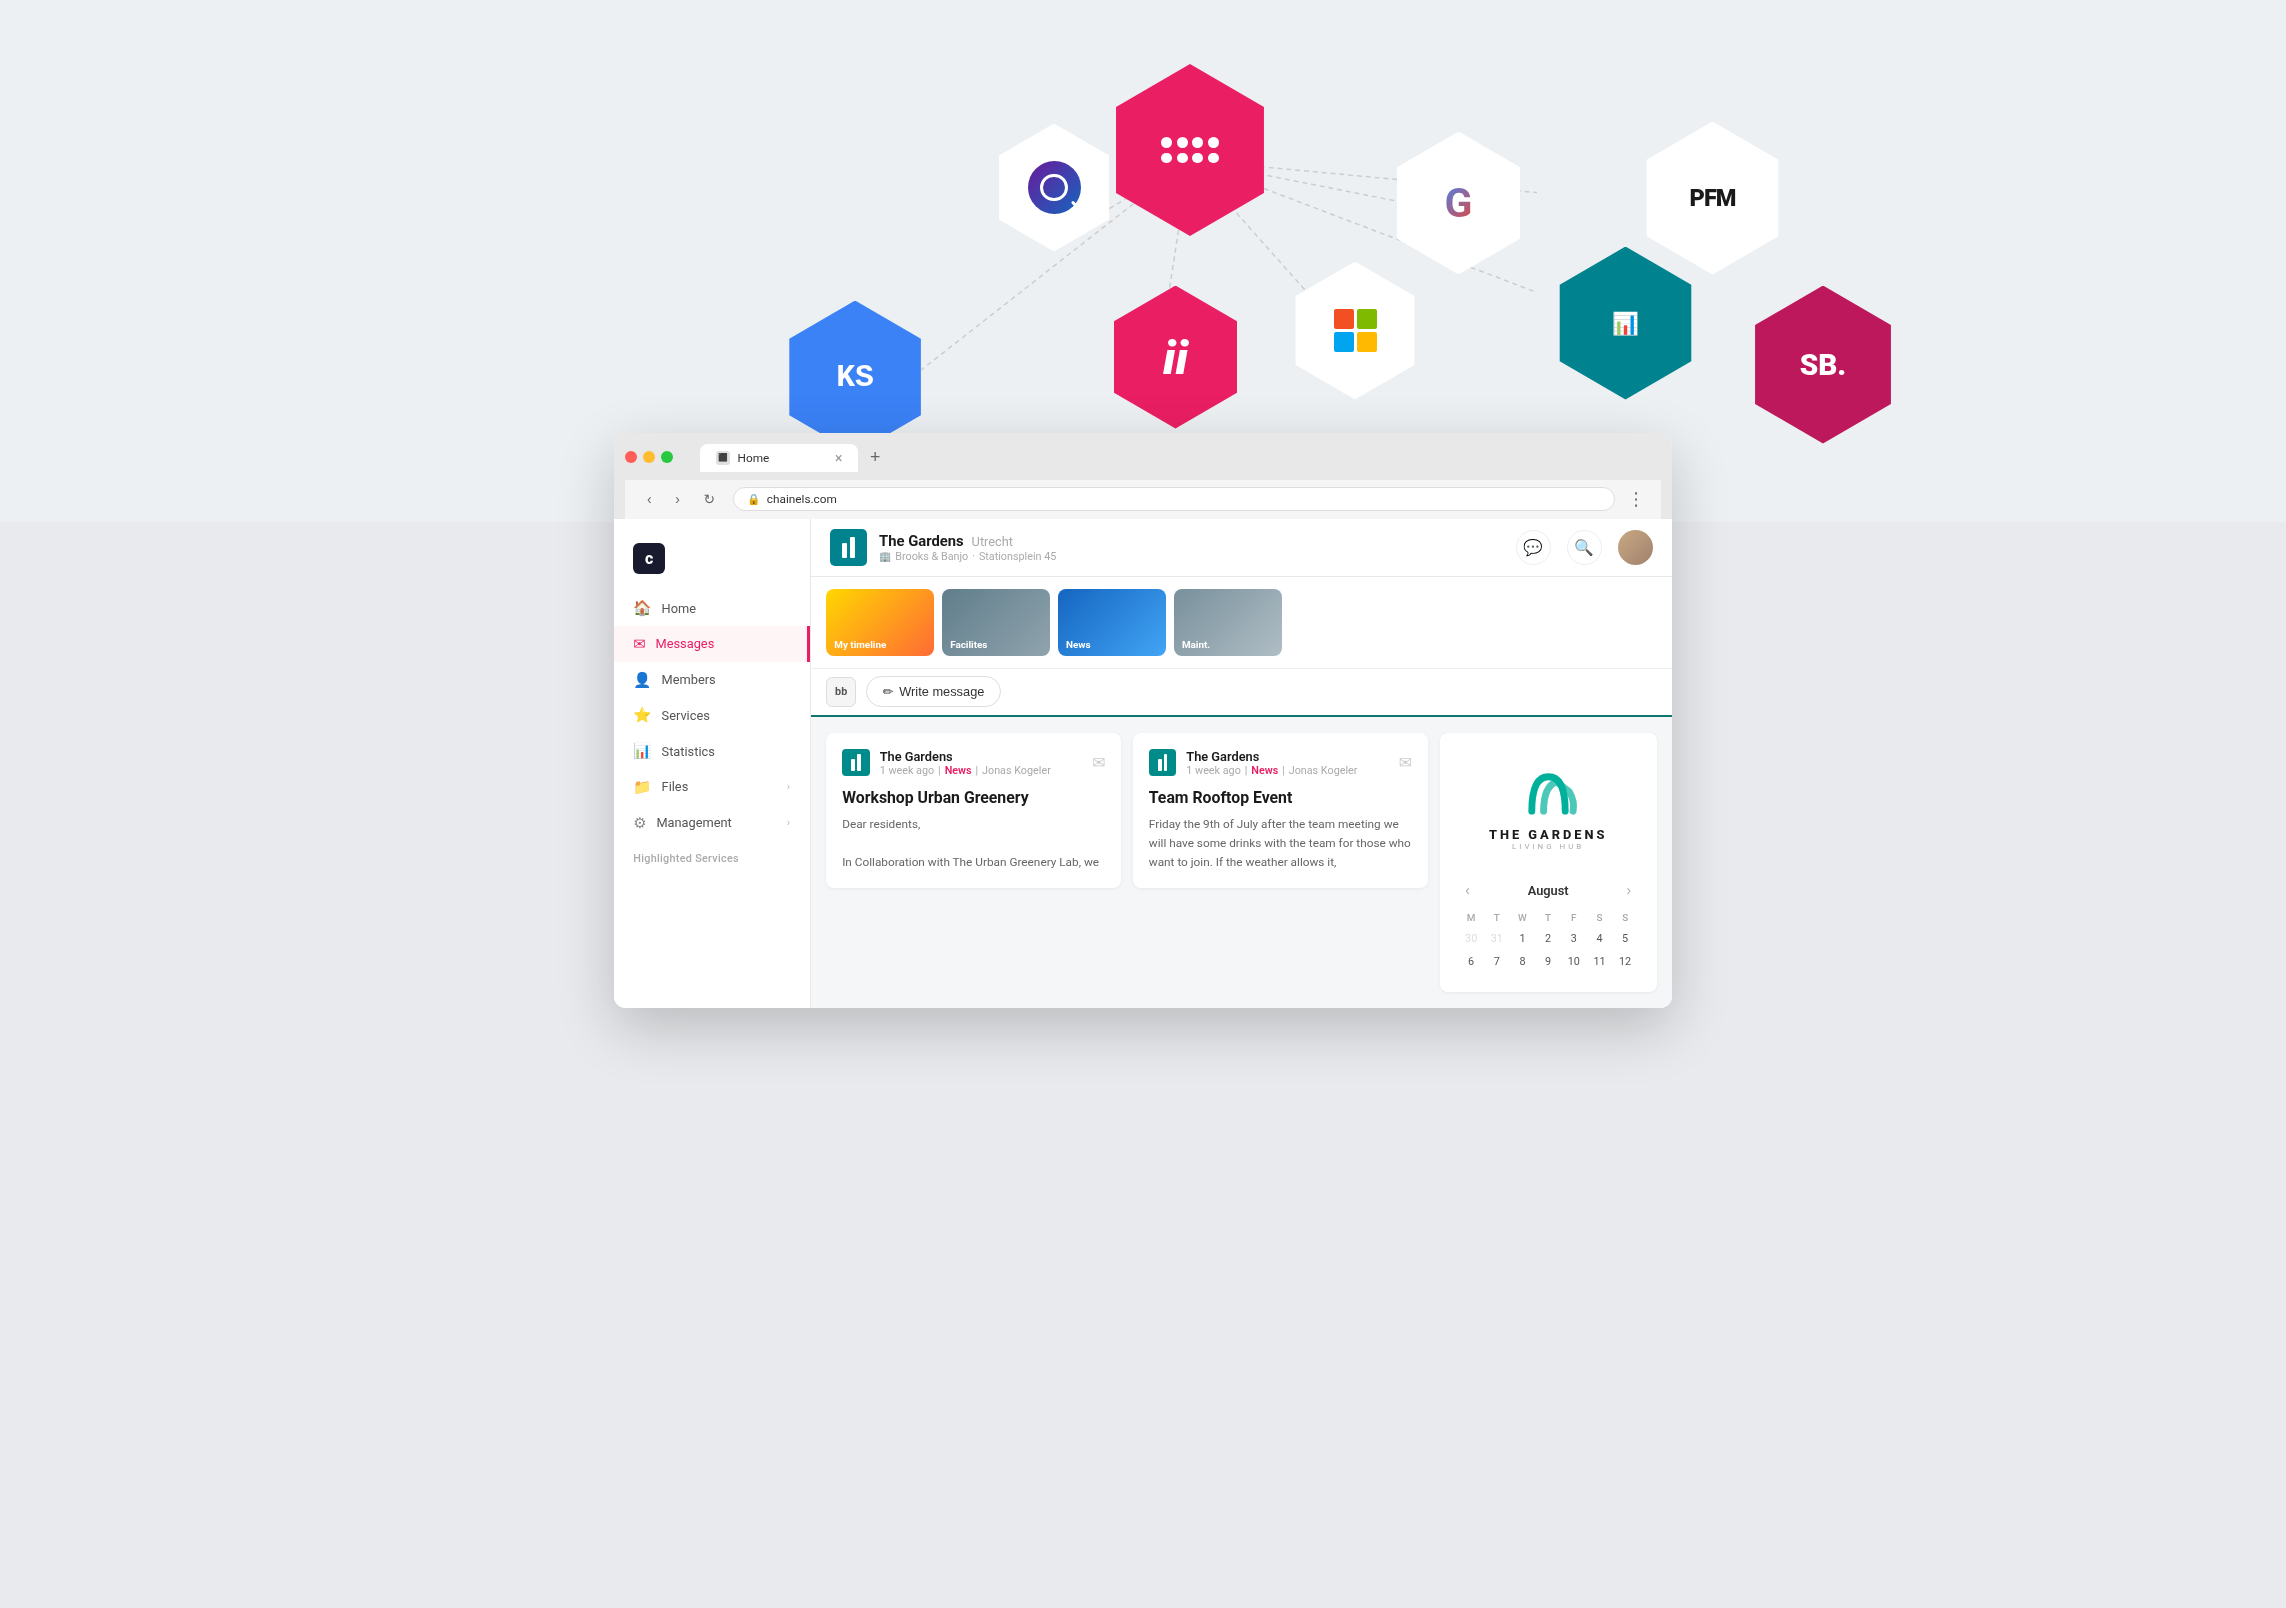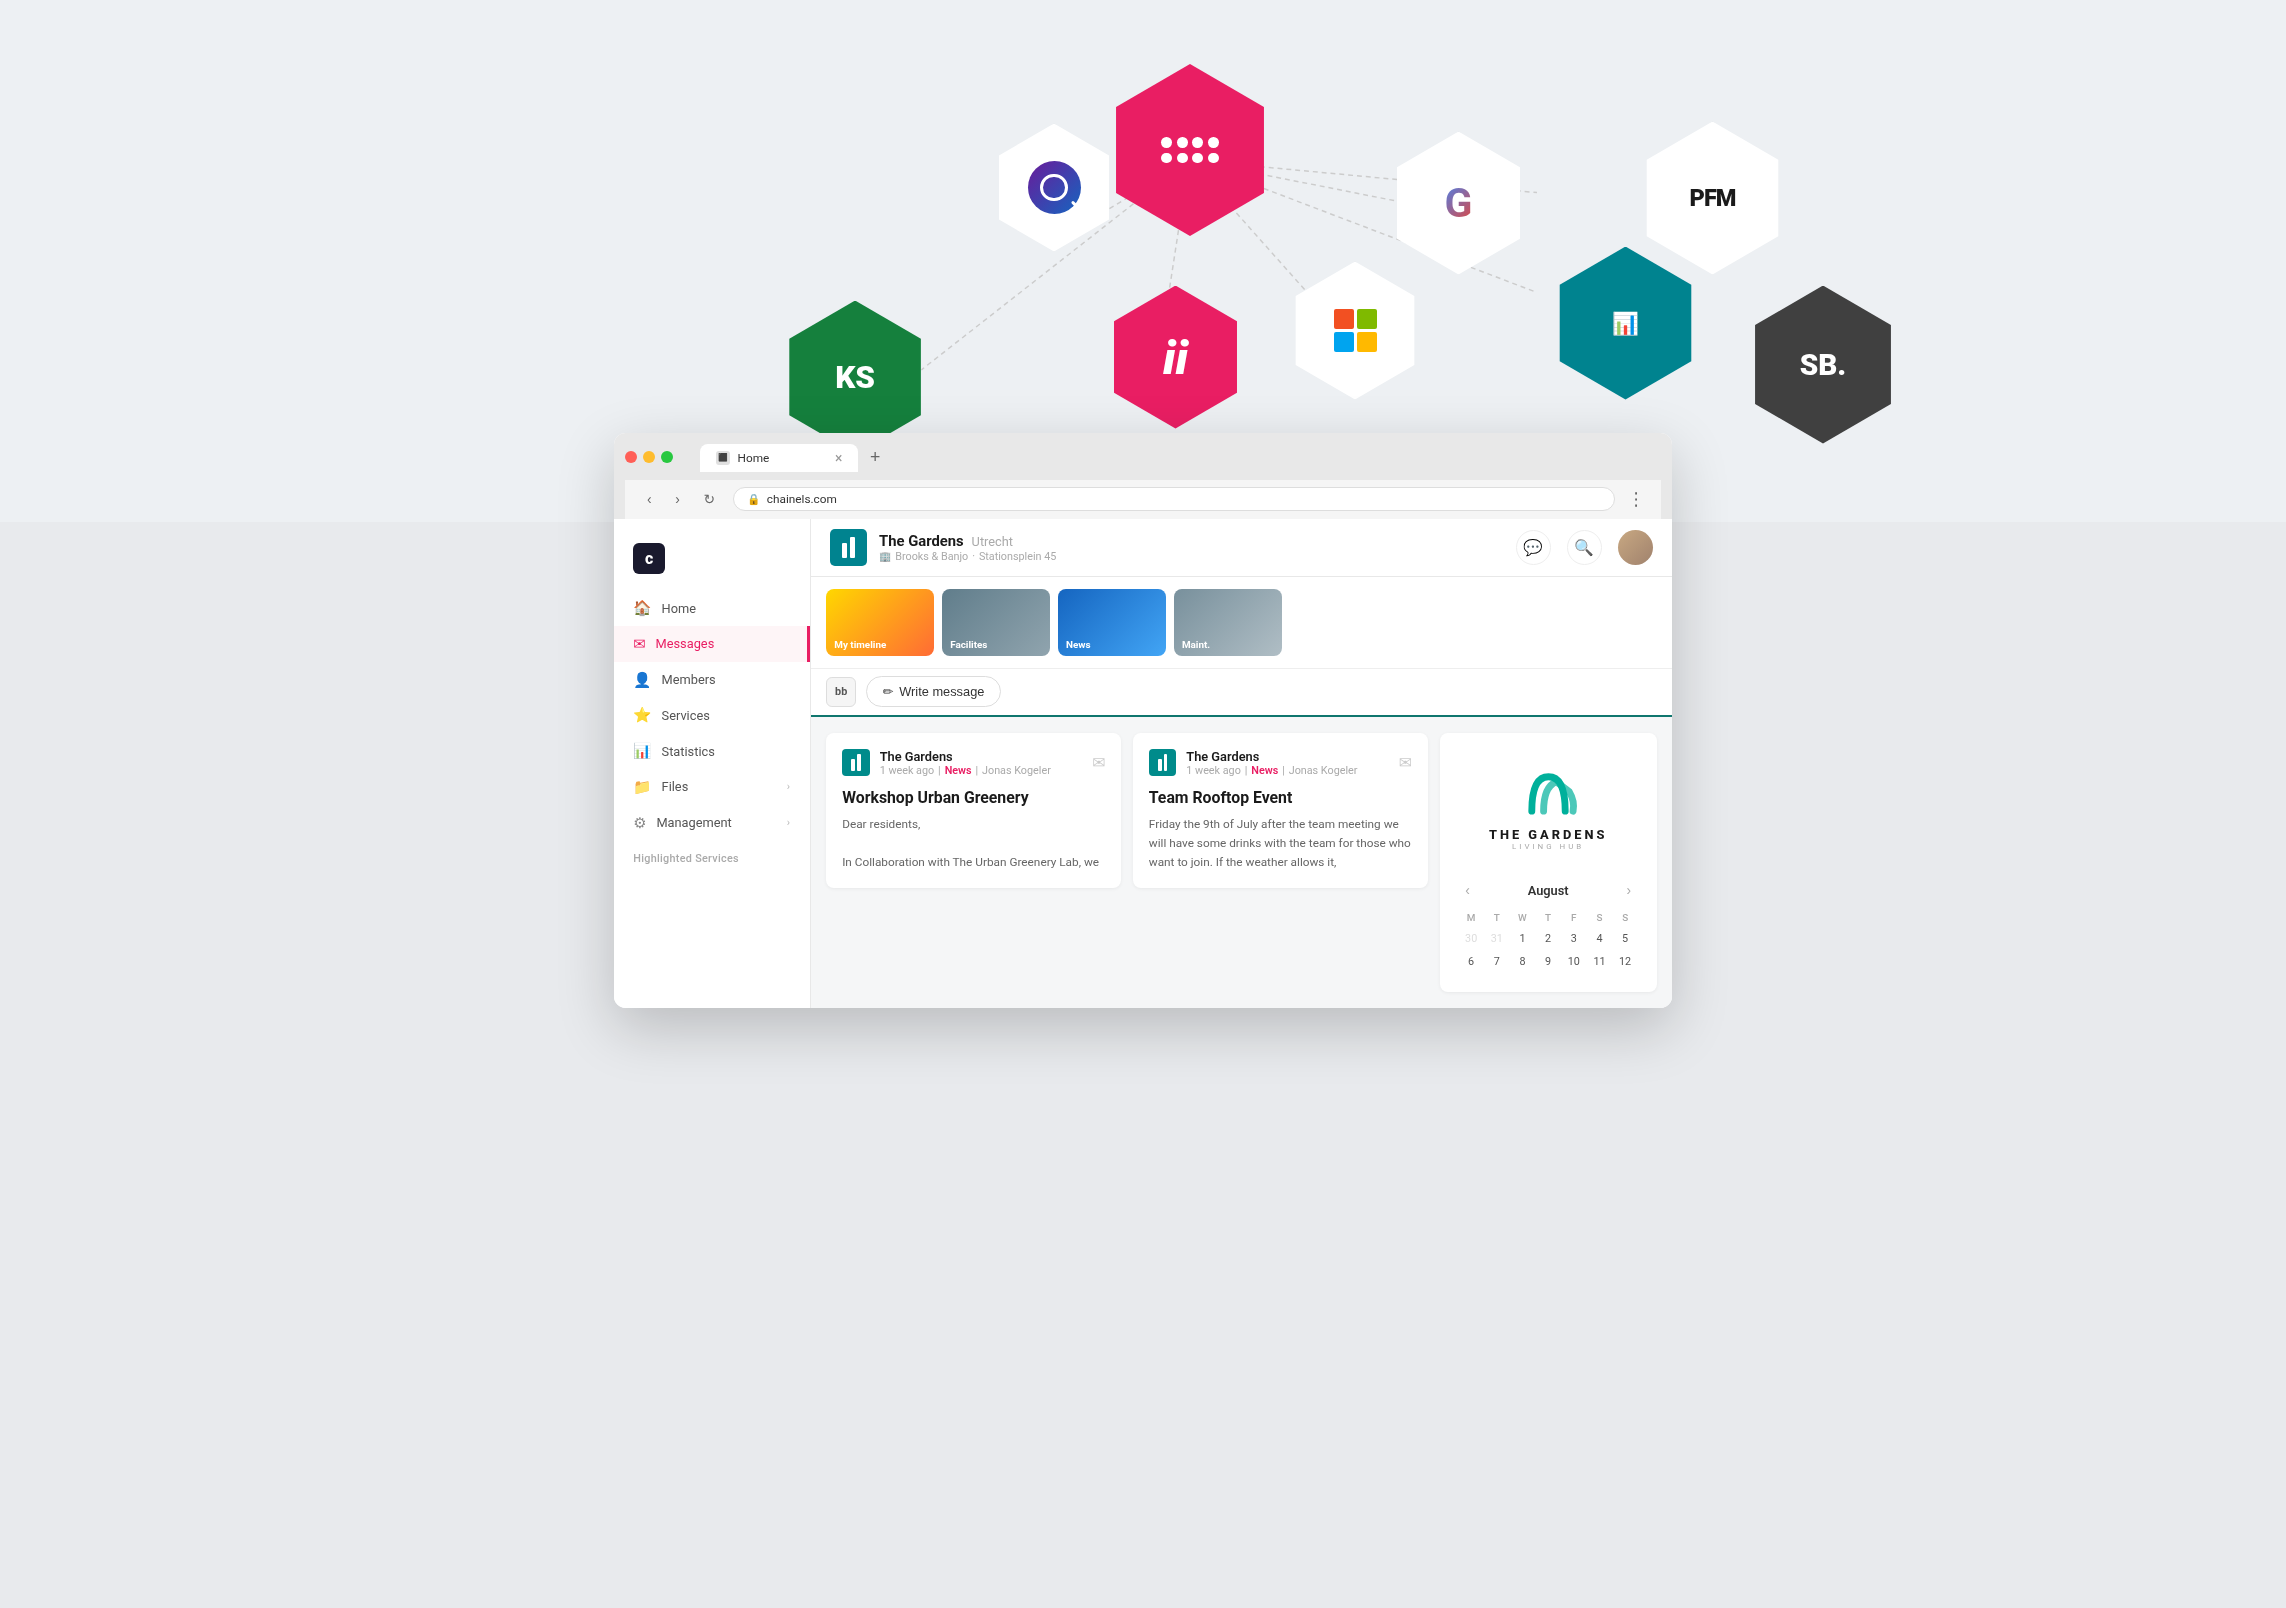--- a/index.html
+++ b/index.html
@@ -491,21 +491,21 @@
       <line x1="447" y1="127" x2="715" y2="180" stroke="#ccc" stroke-width="1.5" stroke-dasharray="5,4"></line>
 
       <line x1="447" y1="127" x2="875" y2="290" stroke="#ccc" stroke-width="1.5" stroke-dasharray="5,4"></line>
 
       <line x1="950" y1="290" x2="1000" y2="330" stroke="#ccc" stroke-width="1.5" stroke-dasharray="5,4"></line>
 
       <line x1="447" y1="127" x2="960" y2="175" stroke="#ccc" stroke-width="1.5" stroke-dasharray="5,4"></line>
     </svg>
 
     <div style="position:absolute; left:29.6px; top:266px;">
-      <div style="width:153px;height:153px;clip-path:polygon(50% 0%,93% 25%,93% 75%,50% 100%,7% 75%,7% 25%);background:#15803d;display:flex;align-items:center;justify-content:center;color:white;font-size:31.5px;font-weight:900;">KS</div>
+      <div style="width:153px;height:153px;clip-path:polygon(50% 0%,93% 25%,93% 75%,50% 100%,7% 75%,7% 25%);background:#3b82f6;display:flex;align-items:center;justify-content:center;color:white;font-size:31.5px;font-weight:900;font-family:Liberation Mono, monospace;">KS</div>
     </div>
 
     <div style="position:absolute; left:241px; top:89px;">
       <div style="width:128px;height:128px;clip-path:polygon(50% 0%,93% 25%,93% 75%,50% 100%,7% 75%,7% 25%);background:white;box-shadow:0 3.9px 19.7px rgba(0,0,0,0.12);display:flex;align-items:center;justify-content:center;">
 
         <div style="width:53px;height:53px;background:linear-gradient(135deg,#6a1b9a,#1565c0);border-radius:50%;display:flex;align-items:center;justify-content:center;position:relative;">
           <div style="width:27.6px;height:27.6px;border:3.9px solid white;border-radius:50%;"></div>
           <div style="position:absolute;bottom:3.9px;right:2px;width:9.9px;height:3px;background:white;transform:rotate(45deg);transform-origin:right center;border-radius:2px;"></div>
         </div>
       </div>
@@ -551,21 +551,21 @@
       <div style="width:153px;height:153px;clip-path:polygon(50% 0%,93% 25%,93% 75%,50% 100%,7% 75%,7% 25%);background:#00838f;display:flex;align-items:center;justify-content:center;color:white;font-size:21.7px;">
         📊
       </div>
     </div>
 
     <div style="position:absolute; left:887px; top:87px;">
       <div style="width:153px;height:153px;clip-path:polygon(50% 0%,93% 25%,93% 75%,50% 100%,7% 75%,7% 25%);background:white;box-shadow:0 3.9px 19.7px rgba(0,0,0,0.1);display:flex;align-items:center;justify-content:center;font-size:23.6px;font-weight:900;color:#1a1a1a;letter-spacing:-1px;">PFM</div>
     </div>
 
     <div style="position:absolute; left:995px; top:251px;">
-      <div style="width:158px;height:158px;clip-path:polygon(50% 0%,93% 25%,93% 75%,50% 100%,7% 75%,7% 25%);background:#404040;display:flex;align-items:center;justify-content:center;color:white;font-size:29.6px;font-weight:900;">SB.</div>
+      <div style="width:158px;height:158px;clip-path:polygon(50% 0%,93% 25%,93% 75%,50% 100%,7% 75%,7% 25%);background:#be185d;display:flex;align-items:center;justify-content:center;color:white;font-size:29.6px;font-weight:900;">SB.</div>
     </div>
 
   </div>
 </div>
 
 <div style="position:relative;margin:0 auto;width:1103px;max-width:96%;z-index:10;margin-top:-89px;padding-bottom:39px;">
   <div class="browser-wrapper">
 
     <div class="browser-chrome">
       <div style="display:flex;align-items:center;gap:7.9px;">

